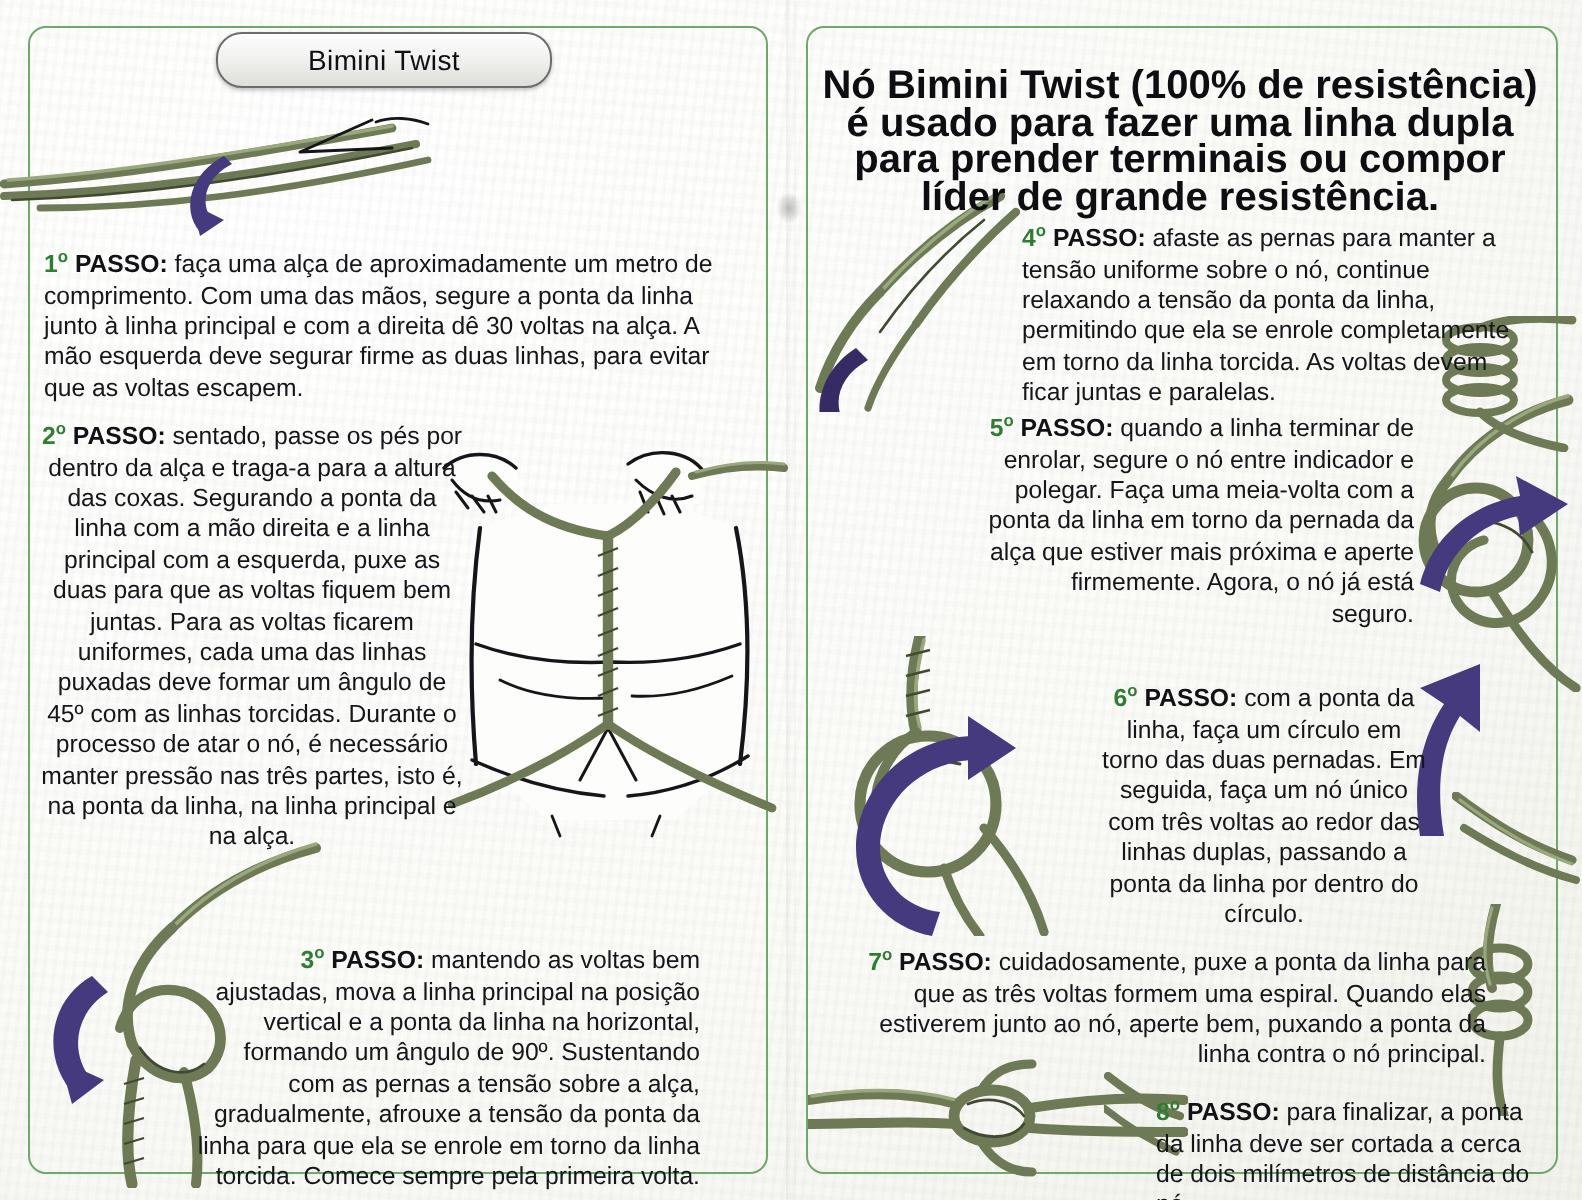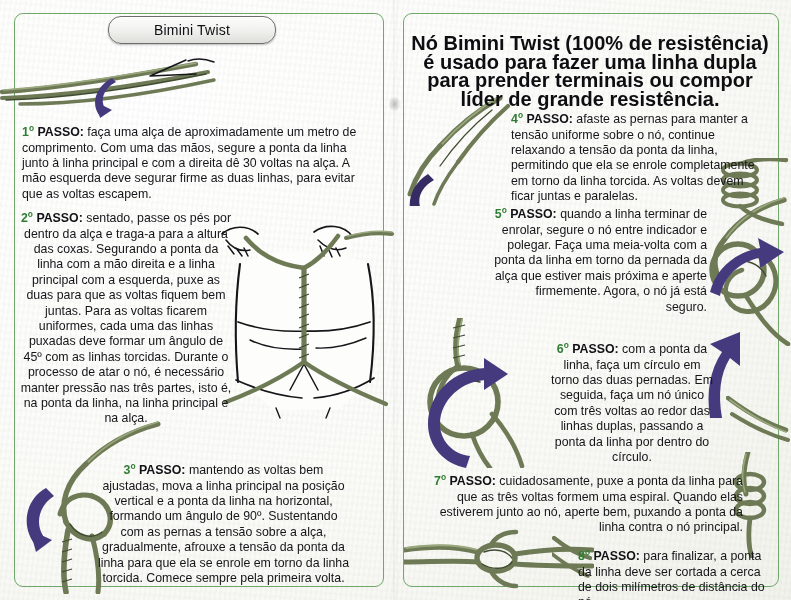--- a/index.html
+++ b/index.html
@@ -81,21 +81,21 @@
     font-size:12.35px;
     line-height:15.4px;
     color:#15151a;
   }
   .num{color:#2f7d32;font-weight:bold;}
   .num sup{font-size:8.4px;vertical-align:super;font-weight:bold;}
   .passo{font-weight:bold;color:#111116;}
 
   #step1{left:22px;  top:121px; width:350px; text-align:left;}
   #step2{left:20px;  top:207px; width:212px; text-align:center;}
-  #step3{left:97px;  top:459px; width:253px; text-align:center;}
+  #step3{left:97px;  top:469px; width:253px; text-align:right;}
   #step4{left:511px; top:108px; width:258px; text-align:left;}
   #step5{left:492px; top:203px; width:215px; text-align:right;}
   #step6{left:548px; top:338px; width:168px; text-align:center;}
   #step7{left:423px; top:470px; width:320px; text-align:right;}
   #step8{left:578px; top:545px; width:197px; text-align:left;}
 
   
   .art{position:absolute;z-index:3;pointer-events:none;}
   .artfg{position:absolute;z-index:4;pointer-events:none;}
 

